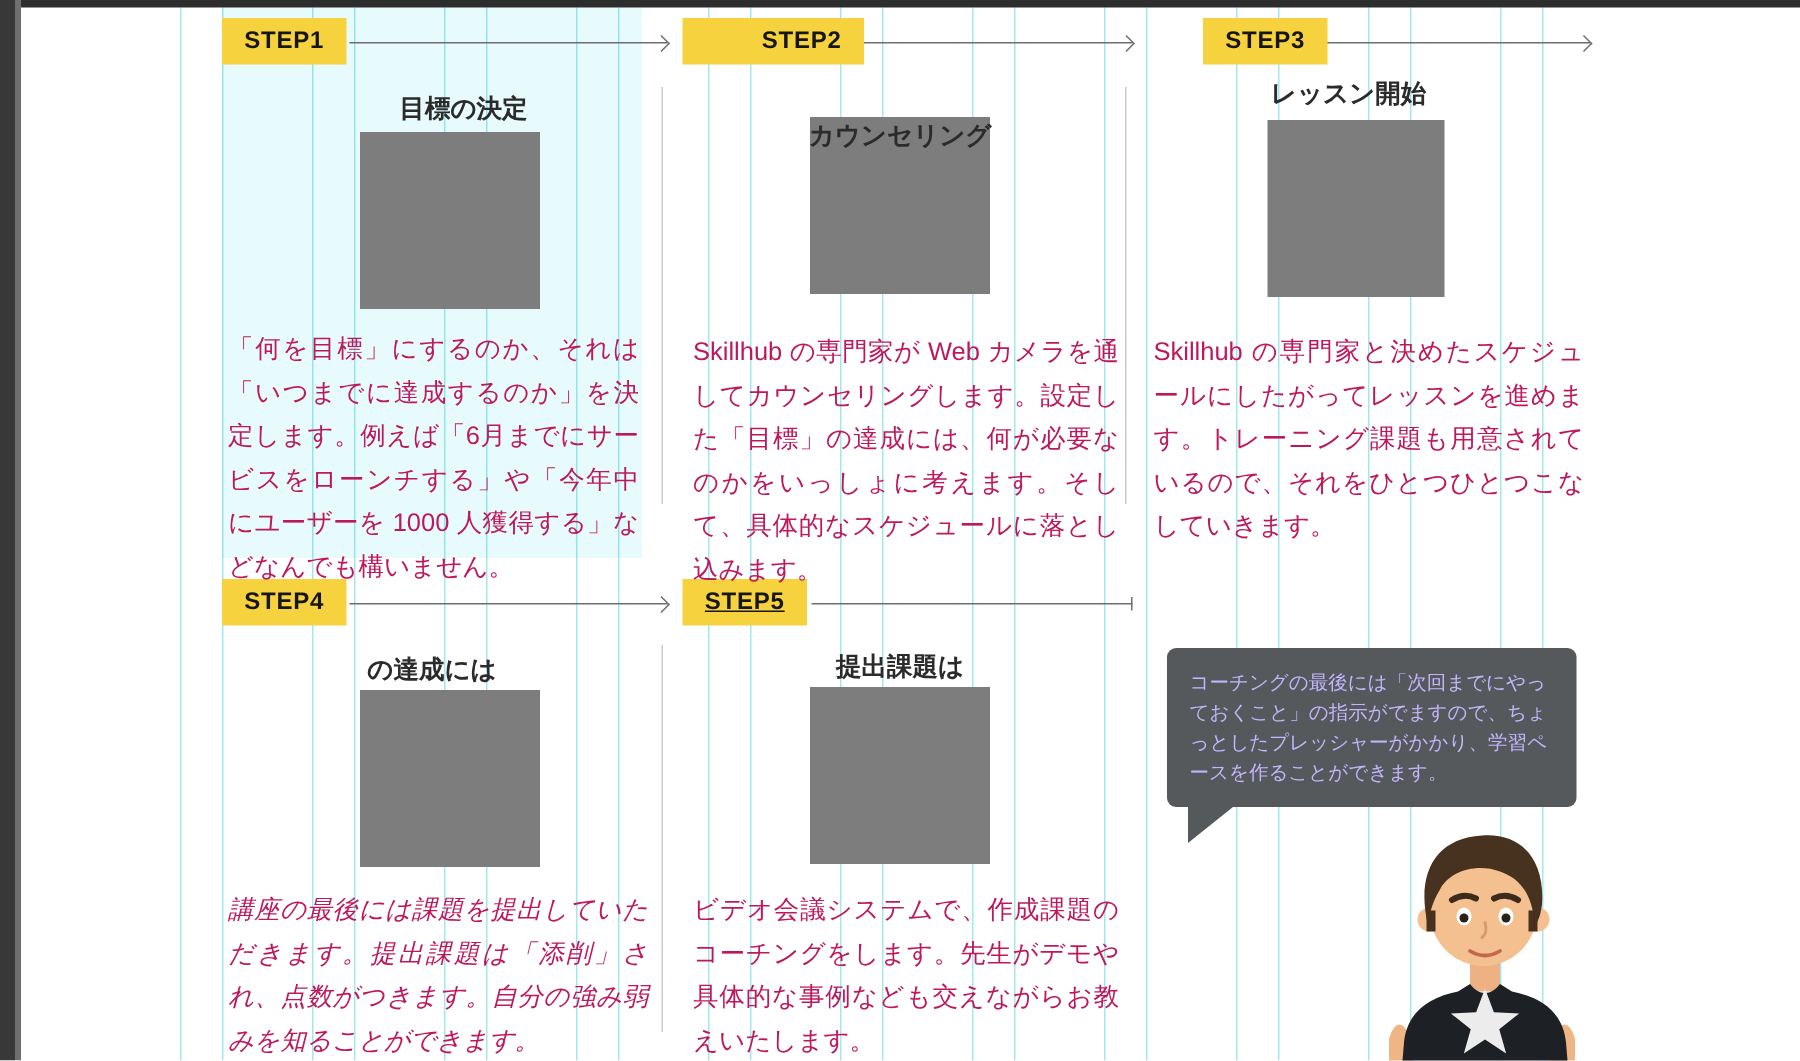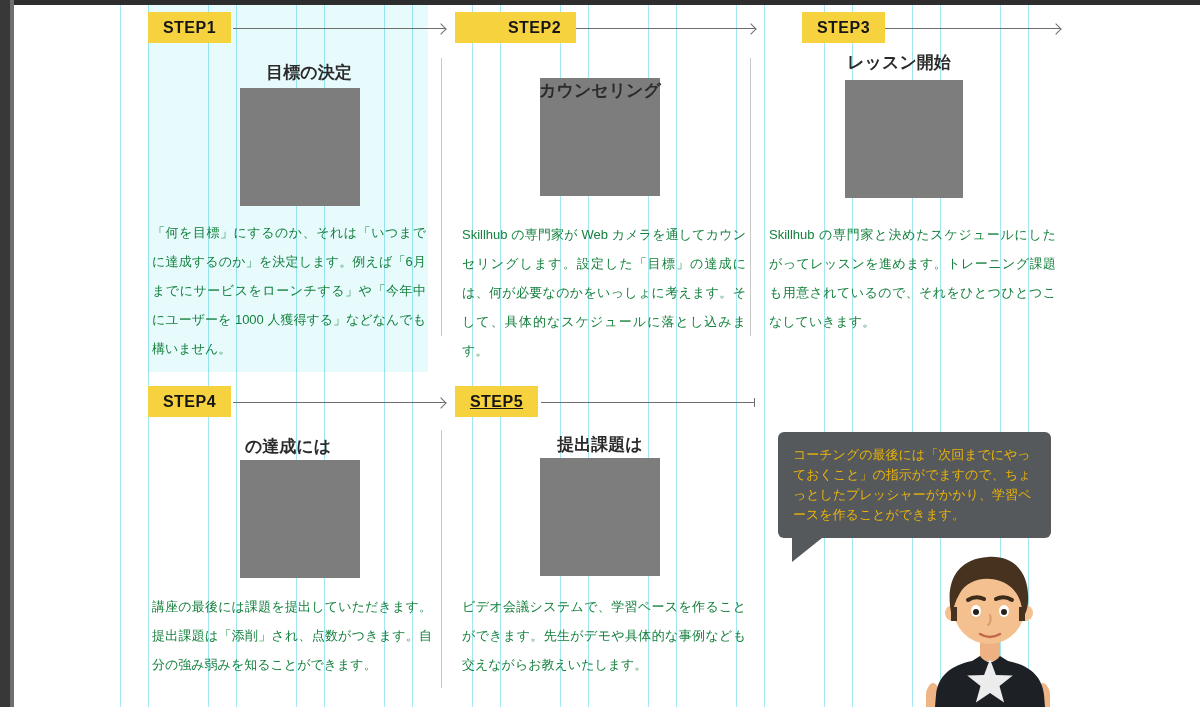--- a/index.html
+++ b/index.html
@@ -63,31 +63,31 @@
 
   
   .img-ph{position:absolute;background:#7d7d7d;width:120px;height:118px;z-index:8;}
   .i1{left:240px;top:88px;}
   .i2{left:540px;top:78px;}
   .i3{left:845px;top:80px;width:118px;}
   .i4{left:240px;top:460px;}
   .i5{left:540px;top:458px;}
 
   
-  .desc{position:absolute;font-size:13px;line-height:29px;color:#15803d;z-index:10;text-align:justify;}
+  .desc{position:absolute;font-size:17px;line-height:29px;color:#be185d;z-index:10;text-align:justify;}
   .p1{left:152px;top:218px;width:274px;}
   .p2{left:462px;top:220px;width:284px;}
   .p3{left:769px;top:220px;width:287px;}
-  .p4{left:152px;top:592px;width:280px;}
+  .p4{left:152px;top:592px;width:280px;font-style:italic;}
   .p5{left:462px;top:592px;width:284px;}
 
   
   .bubble{
     position:absolute;left:778px;top:432px;width:273px;box-sizing:border-box;
-    background:#55595c;color:#eab308;border-radius:6px;
+    background:#55595c;color:#c4b5fd;border-radius:6px;
     padding:13px 15px;font-size:13px;line-height:20px;z-index:12;
   }
   .bubble-tail{
     position:absolute;left:792px;top:538px;width:0;height:0;
     border-top:24px solid #55595c;border-right:30px solid transparent;z-index:11;
   }
 
   
   .avatar{position:absolute;left:926px;top:549px;width:124px;height:170px;z-index:13;}
 </style>
@@ -146,21 +146,21 @@
 <div class="img-ph i1"></div>
 <div class="img-ph i2"></div>
 <div class="img-ph i3"></div>
 <div class="img-ph i4"></div>
 <div class="img-ph i5"></div>
 
 <div class="desc p1">「何を目標」にするのか、それは「いつまでに達成するのか」を決定します。例えば「6月までにサービスをローンチする」や「今年中にユーザーを 1000 人獲得する」などなんでも構いません。</div>
 <div class="desc p2">Skillhub の専門家が Web カメラを通してカウンセリングします。設定した「目標」の達成には、何が必要なのかをいっしょに考えます。そして、具体的なスケジュールに落とし込みます。</div>
 <div class="desc p3">Skillhub の専門家と決めたスケジュールにしたがってレッスンを進めます。トレーニング課題も用意されているので、それをひとつひとつこなしていきます。</div>
 <div class="desc p4">講座の最後には課題を提出していただきます。提出課題は「添削」され、点数がつきます。自分の強み弱みを知ることができます。</div>
-<div class="desc p5">ビデオ会議システムで、学習ペースを作ることができます。先生がデモや具体的な事例なども交えながらお教えいたします。</div>
+<div class="desc p5">ビデオ会議システムで、作成課題のコーチングをします。先生がデモや具体的な事例なども交えながらお教えいたします。</div>
 
 <div class="bubble">コーチングの最後には「次回までにやっておくこと」の指示がでますので、ちょっとしたプレッシャーがかかり、学習ペースを作ることができます。</div>
 <div class="bubble-tail"></div>
 
 <div class="avatar">
   <svg width="124" height="170" viewBox="0 0 124 170" xmlns="http://www.w3.org/2000/svg">
 
     <ellipse cx="7" cy="160" rx="9" ry="26" fill="#f0b585"></ellipse>
     <ellipse cx="117" cy="160" rx="9" ry="26" fill="#f0b585"></ellipse>
 

